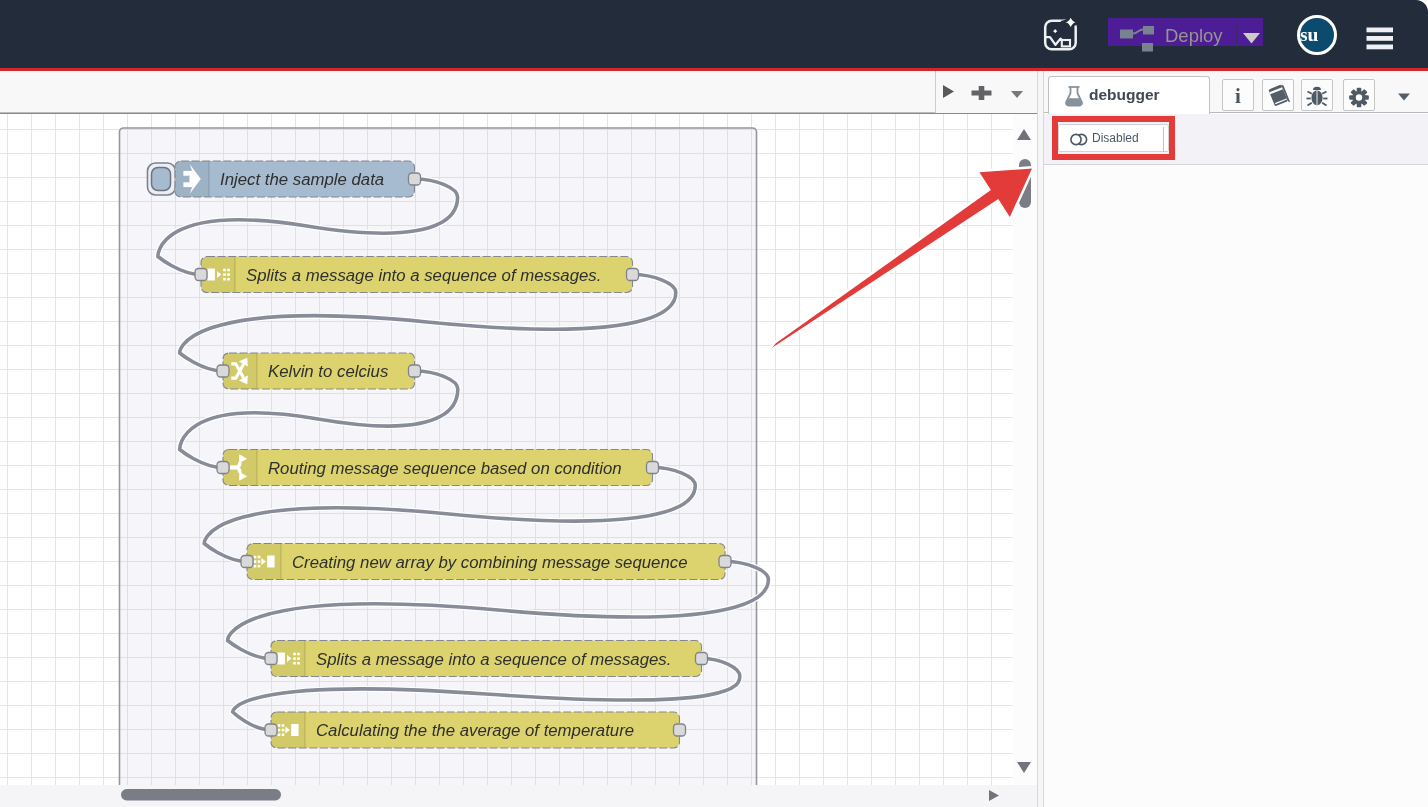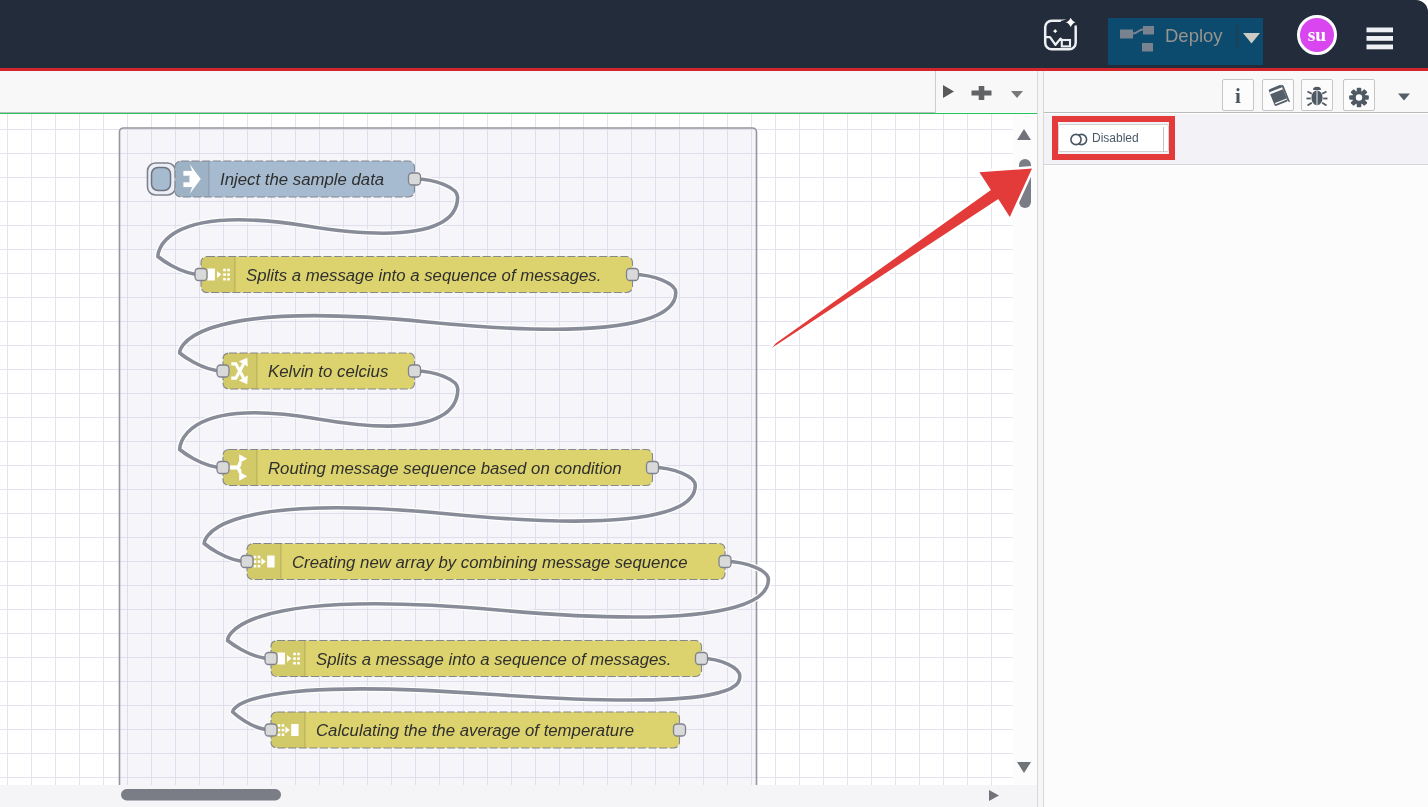--- a/index.html
+++ b/index.html
@@ -12,21 +12,21 @@
 #hbar{position:absolute;left:0;top:714px;width:1037px;height:22px;background:#f5f5f8}
 #sep{position:absolute;left:1037px;top:71px;width:7px;height:736px;background:#f6f6f7;border-left:1px solid #d9d9d9;border-right:1px solid #d9d9d9}
 #sidebar{position:absolute;left:1044px;top:71px;width:384px;height:736px;background:#fff}
 #sbtabs{position:absolute;left:0;top:0;width:384px;height:42px;border-bottom:1px solid #bbbbbb}
 #dbgtab{position:absolute;left:4px;top:5px;width:162px;height:38px;background:#fff;border:1px solid #c2c2c2;border-bottom:none;border-radius:3px 3px 0 0;z-index:2}
 .sbtn{position:absolute;top:8px;width:32px;height:32px;background:#fcfcfd;border:1px solid #c6c6c6;border-radius:2px}
 #sbtoolbar{position:absolute;left:0;top:43px;width:384px;height:51px;background:#f3f3f7;border-bottom:1px solid #d4d4da}
 #sbcontent{position:absolute;left:0;top:95px;width:384px;height:641px;background-color:#fcfcfd;background-image:radial-gradient(rgba(100,100,130,0.05) 0.6px, transparent 0.7px);background-size:4px 4px}
 #disbtn{position:absolute;left:14px;top:10px;width:111px;height:28px;background:#fff;border:1px solid #d2d2d2;border-radius:2px}
 #redrect{position:absolute;left:8px;top:2px;width:123px;height:44px;border:6px solid #e23b3a;z-index:5}
-.deploybtn{position:absolute;left:1108px;top:18px;width:155px;height:47px;background:#0c4a6e}
+.deploybtn{position:absolute;left:1108px;top:18px;width:155px;height:28px;background:#4c1d95}
 </style></head>
 <body>
 <div id="header">
   <svg width="1428" height="68" style="position:absolute;left:0;top:0">
     <g stroke="#eef1f4" stroke-width="2.5" fill="none">
       <rect x="1045.2" y="20.7" width="30.5" height="28.6" rx="6.5"></rect>
       <path d="M 1045.5 37.2 L 1050 37.2 L 1055.5 44.8 L 1060.5 38.6 L 1062 40.2" stroke-width="2.3" stroke-linejoin="round"></path>
       <rect x="1061.8" y="40" width="8.2" height="6.4" stroke-width="2.1"></rect>
     </g>
     <path d="M 1070.7 12.8 C 1071.9 19.6 1073.6 21.2 1080.3 22.4 C 1073.6 23.6 1071.9 25.2 1070.7 32 C 1069.5 25.2 1067.8 23.6 1061.1 22.4 C 1067.8 21.2 1069.5 19.6 1070.7 12.8 Z" fill="#fff" stroke="#222c3a" stroke-width="2.6"></path>
@@ -37,21 +37,21 @@
       <path d="M 1120 30" fill="none"></path>
       <rect x="12" y="11.5" width="13" height="9" fill="#79828f"></rect>
       <rect x="35" y="8" width="11" height="8.5" fill="#79828f"></rect>
       <rect x="34" y="25" width="11" height="8.5" fill="#79828f"></rect>
       <path d="M 25 15.5 C 30 15.5 30 11.5 35 11.5" stroke="#79828f" stroke-width="2" fill="none"></path>
       <line x1="129" y1="6" x2="129" y2="30" stroke="#2e3744" stroke-width="1"></line>
       <path d="M 135 15 l17 0 -8.5 10.5 Z" fill="#ccccc6"></path>
     </svg>
     <span style="position:absolute;left:57px;top:7px;font-size:18.5px;color:#96958f">Deploy</span>
   </div>
-  <div style="position:absolute;left:1297px;top:15px;width:40px;height:40px;border-radius:50%;background:#d946ef;border:3px solid #fff;text-align:center">
+  <div style="position:absolute;left:1297px;top:15px;width:40px;height:40px;border-radius:50%;background:#0c4a6e;border:3px solid #fff;text-align:left">
     <span style="font-family:'Liberation Serif',serif;font-weight:bold;color:#fff;font-size:19.5px;line-height:34px">su</span>
   </div>
   <svg width="40" height="36" style="position:absolute;left:1364px;top:19px">
     <rect x="2.5" y="8.5" width="26.5" height="4.8" fill="#eef0f3"></rect>
     <rect x="2.5" y="17" width="26.5" height="4.8" fill="#eef0f3"></rect>
     <rect x="2.5" y="25.5" width="26.5" height="4.8" fill="#eef0f3"></rect>
   </svg>
   <svg width="12" height="12" style="position:absolute;left:1416px;top:0">
       <path d="M 12 0 v12 a12 12 0 0 0 -12 -12 Z" fill="#fff" transform="translate(0,0) scale(1)"></path>
     </svg>
@@ -187,20 +187,28 @@
       <rect x="121" y="4" width="160" height="11.5" rx="5.7" fill="#7b7d86"></rect>
       <path d="M 989 5 l10 5.5 -10 5.5 Z" fill="#71737a"></path>
     </svg>
   </div>
 </div>
 
 <div id="sep"></div>
 
 <div id="sidebar">
   <div id="sbtabs" class="hatch"></div>
+  <div id="dbgtab">
+    <svg width="30" height="36" style="position:absolute;left:16px;top:9px">
+      <path d="M 3.5 1 h11" fill="none" stroke="#86919a" stroke-width="1.8"></path>
+      <path d="M 5.5 1 v6.2 l-4.2 8.6 a2.6 2.6 0 0 0 2.3 3.7 h10.8 a2.6 2.6 0 0 0 2.3 -3.7 L 12.5 7.2 v-6.2" fill="none" stroke="#86919a" stroke-width="1.8"></path>
+      <path d="M 3.7 12.2 h10.6 l1.9 3.9 a2.4 2.4 0 0 1 -2.2 3.4 h-10 a2.4 2.4 0 0 1 -2.2 -3.4 Z" fill="#86919a"></path>
+    </svg>
+    <span style="position:absolute;left:40px;top:9px;font-weight:bold;font-size:15.5px;color:#3f4954">debugger</span>
+  </div>
   <div class="sbtn" style="left:178px"><svg width="30" height="33">
         <text x="15" y="23" text-anchor="middle" font-family="Liberation Serif,serif" font-weight="bold" font-size="21" fill="#4c565f">i</text>
       </svg></div>
   <div class="sbtn" style="left:218px"><svg width="30" height="30">
     <g transform="rotate(-22 15 15.5)">
       <rect x="8.2" y="6.5" width="13.8" height="18" rx="1.5" fill="#545e68"></rect>
       <rect x="8.2" y="9.3" width="13.8" height="2.2" fill="#fcfcfd"></rect>
       <path d="M 9.4 22 h12.4" stroke="#fcfcfd" stroke-width="1.2"></path>
       <path d="M 22 6.5 l1.8 1.8 v18 l-1.8 -1.8 Z" fill="#545e68"></path>
     </g>

